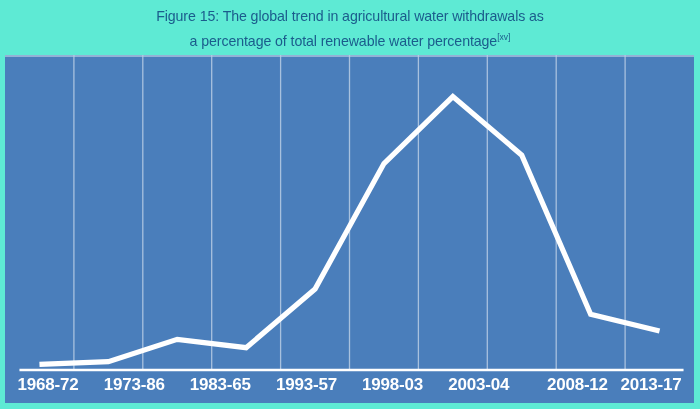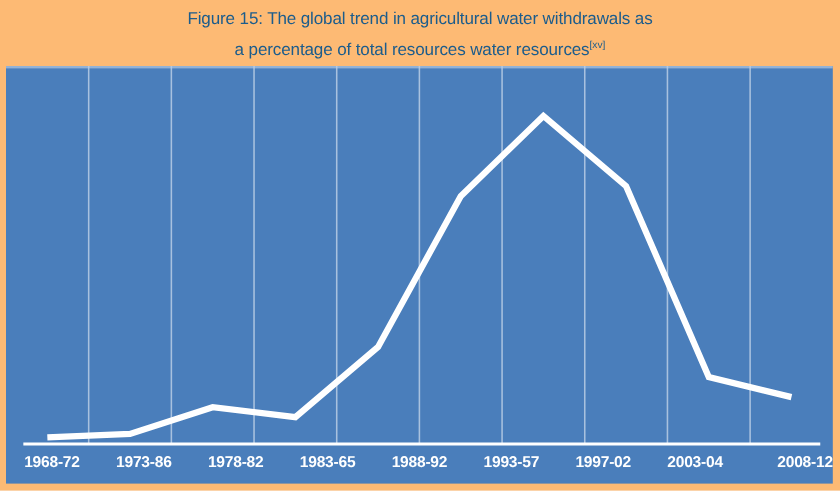--- a/index.html
+++ b/index.html
@@ -12,21 +12,21 @@
     width: 700px;
     height: 409px;
     overflow: hidden;
     font-family: "Liberation Sans", sans-serif;
   }
 
   #figure-root {
     position: relative;
     width: 700px;
     height: 409px;
-    background: #fdba74;
+    background: #5eead4;
   }
 
   
   .chart-title {
     position: absolute;
     left: 0;
     top: 6px;
     width: 700px;
     text-align: center;
     color: #1b5c8c;
@@ -85,37 +85,37 @@
     width: 689px;
     height: 24px;
     display: flex;
     flex-direction: row;
   }
   .x-tick-label {
     flex: 1 1 0;
     text-align: center;
     color: #ffffff;
     font-family: "Liberation Sans", sans-serif;
-    font-size: 13px;
+    font-size: 17px;
     line-height: 24px;
     font-weight: 700;
     letter-spacing: -0.2px;
     white-space: nowrap;
     user-select: none;
   }
 </style>
 </head>
 <body>
 
 <div id="figure-root">
 
   <div class="chart-title" style="color: rgb(27, 92, 140);">
     <span class="title-line">Figure 15: The global trend in agricultural water withdrawals as</span>
     <span class="title-line">
-      <span>a percentage of total resources water resources</span><span class="title-sup">[xv]</span>
+      <span>a percentage of total renewable water percentage</span><span class="title-sup">[xv]</span>
     </span>
   </div>
 
   <div class="plot-panel" style="background: rgb(74, 126, 187);">
     <div class="panel-top-edge"></div>
 
     <svg class="chart-svg" viewBox="0 0 689 348" preserveAspectRatio="none">
       <g>
         <g id="gridlines">
             <line x1="68.90" x2="68.90" y1="0" y2="315.00" stroke="#b9cde5" stroke-width="1.3" opacity="0.85"></line>
@@ -133,23 +133,22 @@
         <line id="axis-line" x1="14.45" y1="315.00" x2="678.55" y2="315.00" stroke="#ffffff" stroke-width="2.4"></line>
       </g>
       <g>
         <polyline id="series-line" fill="none" stroke="#ffffff" stroke-width="5.2" stroke-linejoin="miter" stroke-linecap="butt" points="34.45,309.42 103.35,306.63 172.25,284.31 241.15,292.68 310.05,234.09 378.95,108.54 447.85,41.58 516.75,100.17 585.65,259.20 654.55,275.94"></polyline>
       </g>
     </svg>
 
     <div class="x-axis-labels" id="x-axis-labels">
         <div class="x-tick-label" style="color: rgb(255, 255, 255);">1968-72</div>
         <div class="x-tick-label" style="color: rgb(255, 255, 255);">1973-86</div>
-        <div class="x-tick-label" style="color: rgb(255, 255, 255);">1978-82</div>
         <div class="x-tick-label" style="color: rgb(255, 255, 255);">1983-65</div>
-        <div class="x-tick-label" style="color: rgb(255, 255, 255);">1988-92</div>
         <div class="x-tick-label" style="color: rgb(255, 255, 255);">1993-57</div>
-        <div class="x-tick-label" style="color: rgb(255, 255, 255);">1997-02</div>
+        <div class="x-tick-label" style="color: rgb(255, 255, 255);">1998-03</div>
         <div class="x-tick-label" style="color: rgb(255, 255, 255);">2003-04</div>
         <div class="x-tick-label" style="color: rgb(255, 255, 255); text-align: right;">2008-12</div>
+        <div class="x-tick-label" style="color: rgb(255, 255, 255);">2013-17</div>
       </div>
   </div>
 
 </div>
 
 </body></html>

